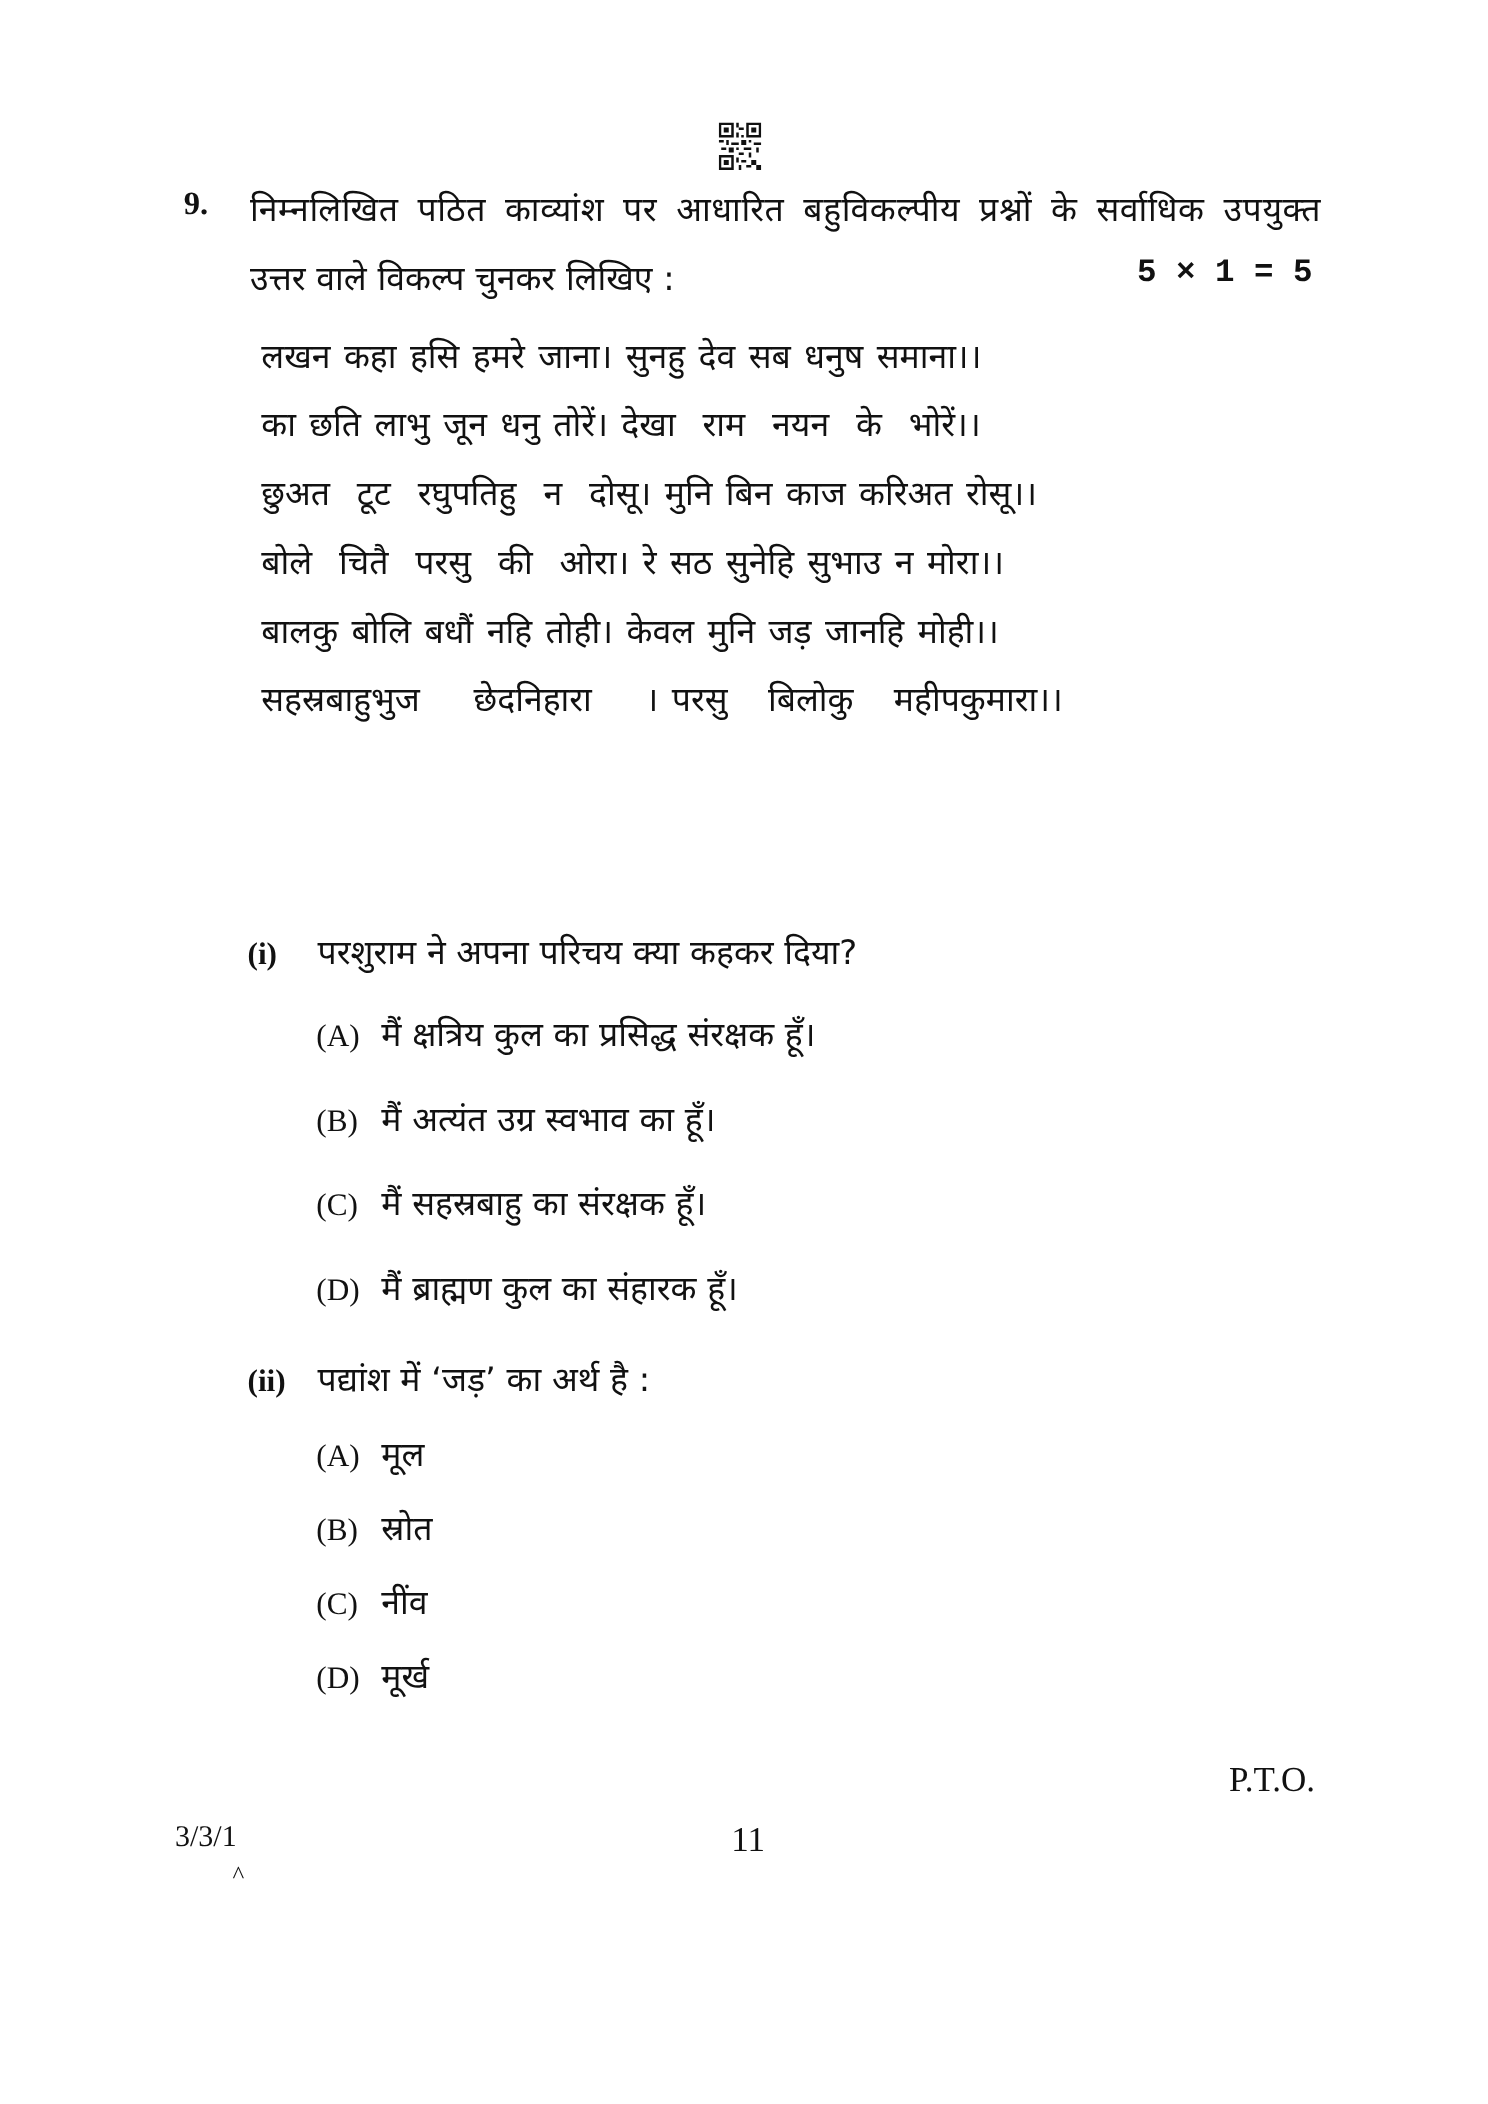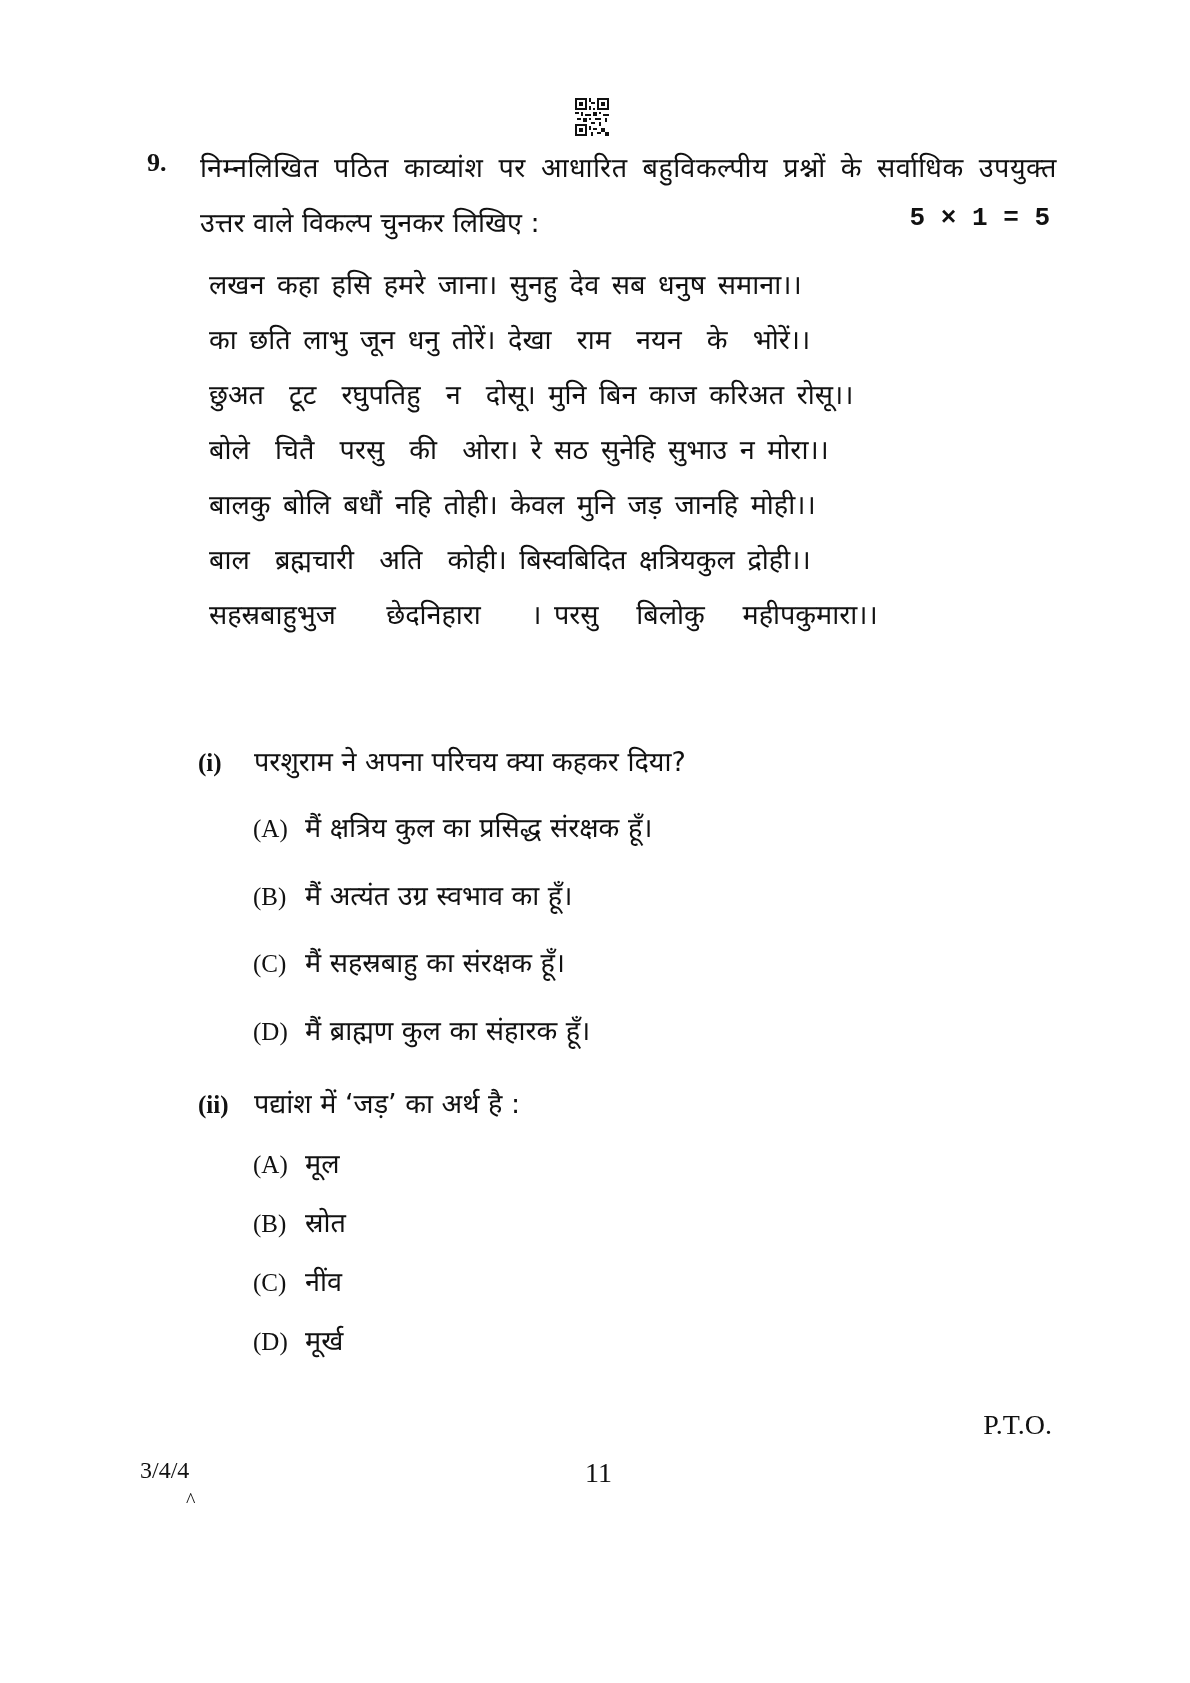--- a/index.html
+++ b/index.html
@@ -56,20 +56,21 @@
     .verse {
       position: absolute;
       left: 209px;
       top: 265px;
     }
     .verse-line {
       height: 55px;
       line-height: 40px;
       white-space: pre;
       word-spacing: 4px;
+      font-family: Liberation Serif, serif;
     }
     .sub-q {
       position: absolute;
       left: 198px;
       display: flex;
       align-items: baseline;
     }
     .sub-num {
       font-weight: bold;
       font-size: 25px;
@@ -152,21 +153,20 @@
 <div class="q-line1 deva">निम्नलिखित पठित काव्यांश पर आधारित बहुविकल्पीय प्रश्नों के सर्वाधिक उपयुक्त</div>
 <div class="q-line2 deva">उत्तर वाले विकल्प चुनकर लिखिए :</div>
 <div class="marks">5 × 1 = 5</div>
 
 <div class="verse deva">
   <div class="verse-line">लखन कहा हसि हमरे जाना। सुनहु देव सब धनुष समाना।।</div>
   <div class="verse-line">का छति लाभु जून धनु तोरें। देखा  राम  नयन  के  भोरें।।</div>
   <div class="verse-line">छुअत  टूट  रघुपतिहु  न  दोसू। मुनि बिन काज करिअत रोसू।।</div>
   <div class="verse-line">बोले  चितै  परसु  की  ओरा। रे सठ सुनेहि सुभाउ न मोरा।।</div>
   <div class="verse-line">बालकु बोलि बधौं नहि तोही। केवल मुनि जड़ जानहि मोही।।</div>
-  <div class="verse-line">बाल  ब्रह्मचारी  अति  कोही। बिस्वबिदित क्षत्रियकुल द्रोही।।</div>
   <div class="verse-line">सहस्रबाहुभुज    छेदनिहारा    । परसु   बिलोकु   महीपकुमारा।।</div>
 </div>
 
 <div class="sub-q" style="top:742px;">
   <span class="sub-num">(i)</span>
   <span class="deva">परशुराम ने अपना परिचय क्या कहकर दिया?</span>
 </div>
 <div class="opt" style="top:808px;">
   <span class="opt-label">(A)</span>
   <span class="deva">मैं क्षत्रिय कुल का प्रसिद्ध संरक्षक हूँ।</span>
@@ -198,16 +198,16 @@
 </div>
 <div class="opt" style="top:1262px;">
   <span class="opt-label">(C)</span>
   <span class="deva">नींव</span>
 </div>
 <div class="opt" style="top:1321px;">
   <span class="opt-label">(D)</span>
   <span class="deva">मूर्ख</span>
 </div>
 
-<div class="footer-left">3/4/4</div>
+<div class="footer-left">3/3/1</div>
 <div class="footer-caret">^</div>
 <div class="footer-center">11</div>
 <div class="footer-right">P.T.O.</div>
 
 </body></html>

